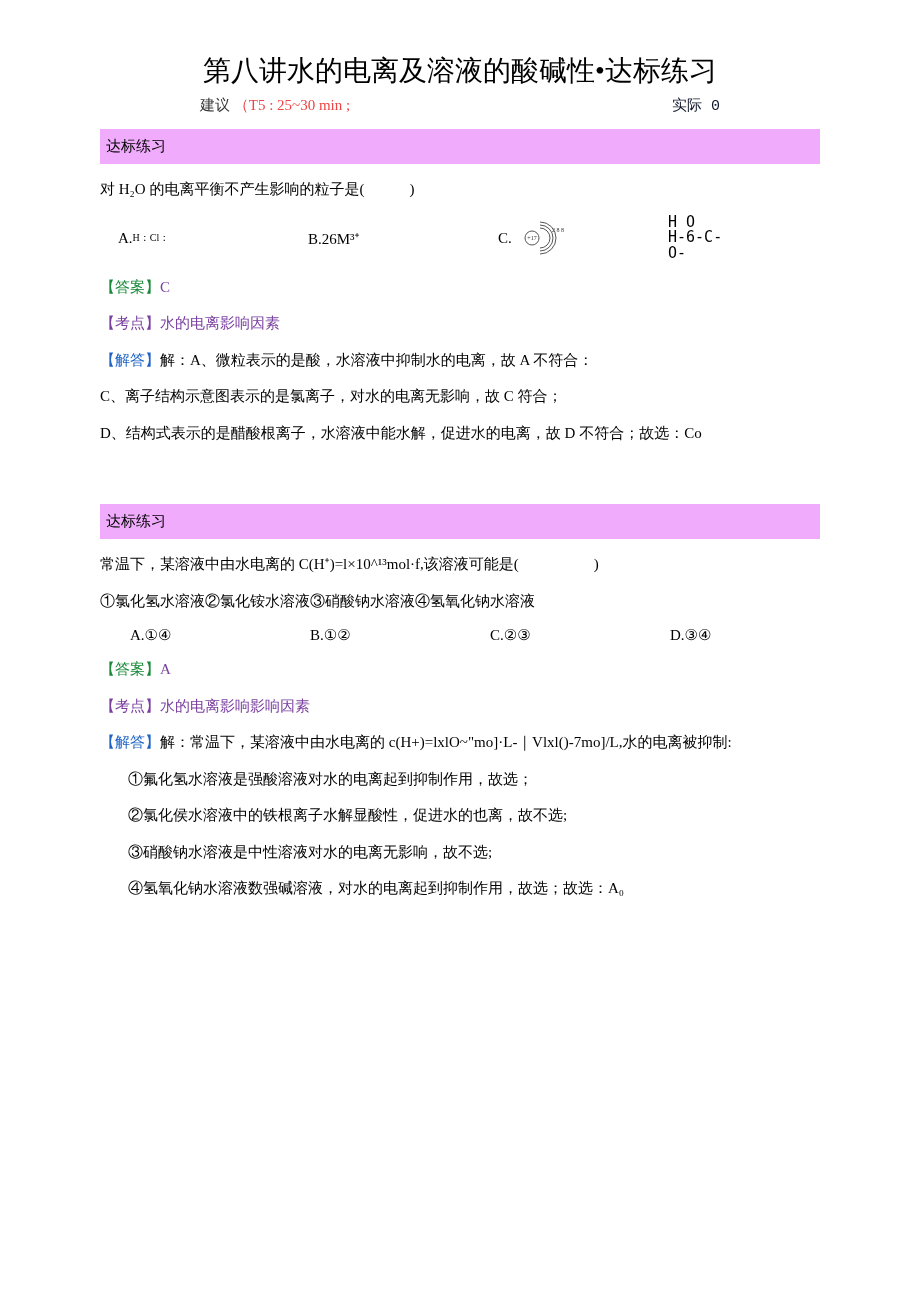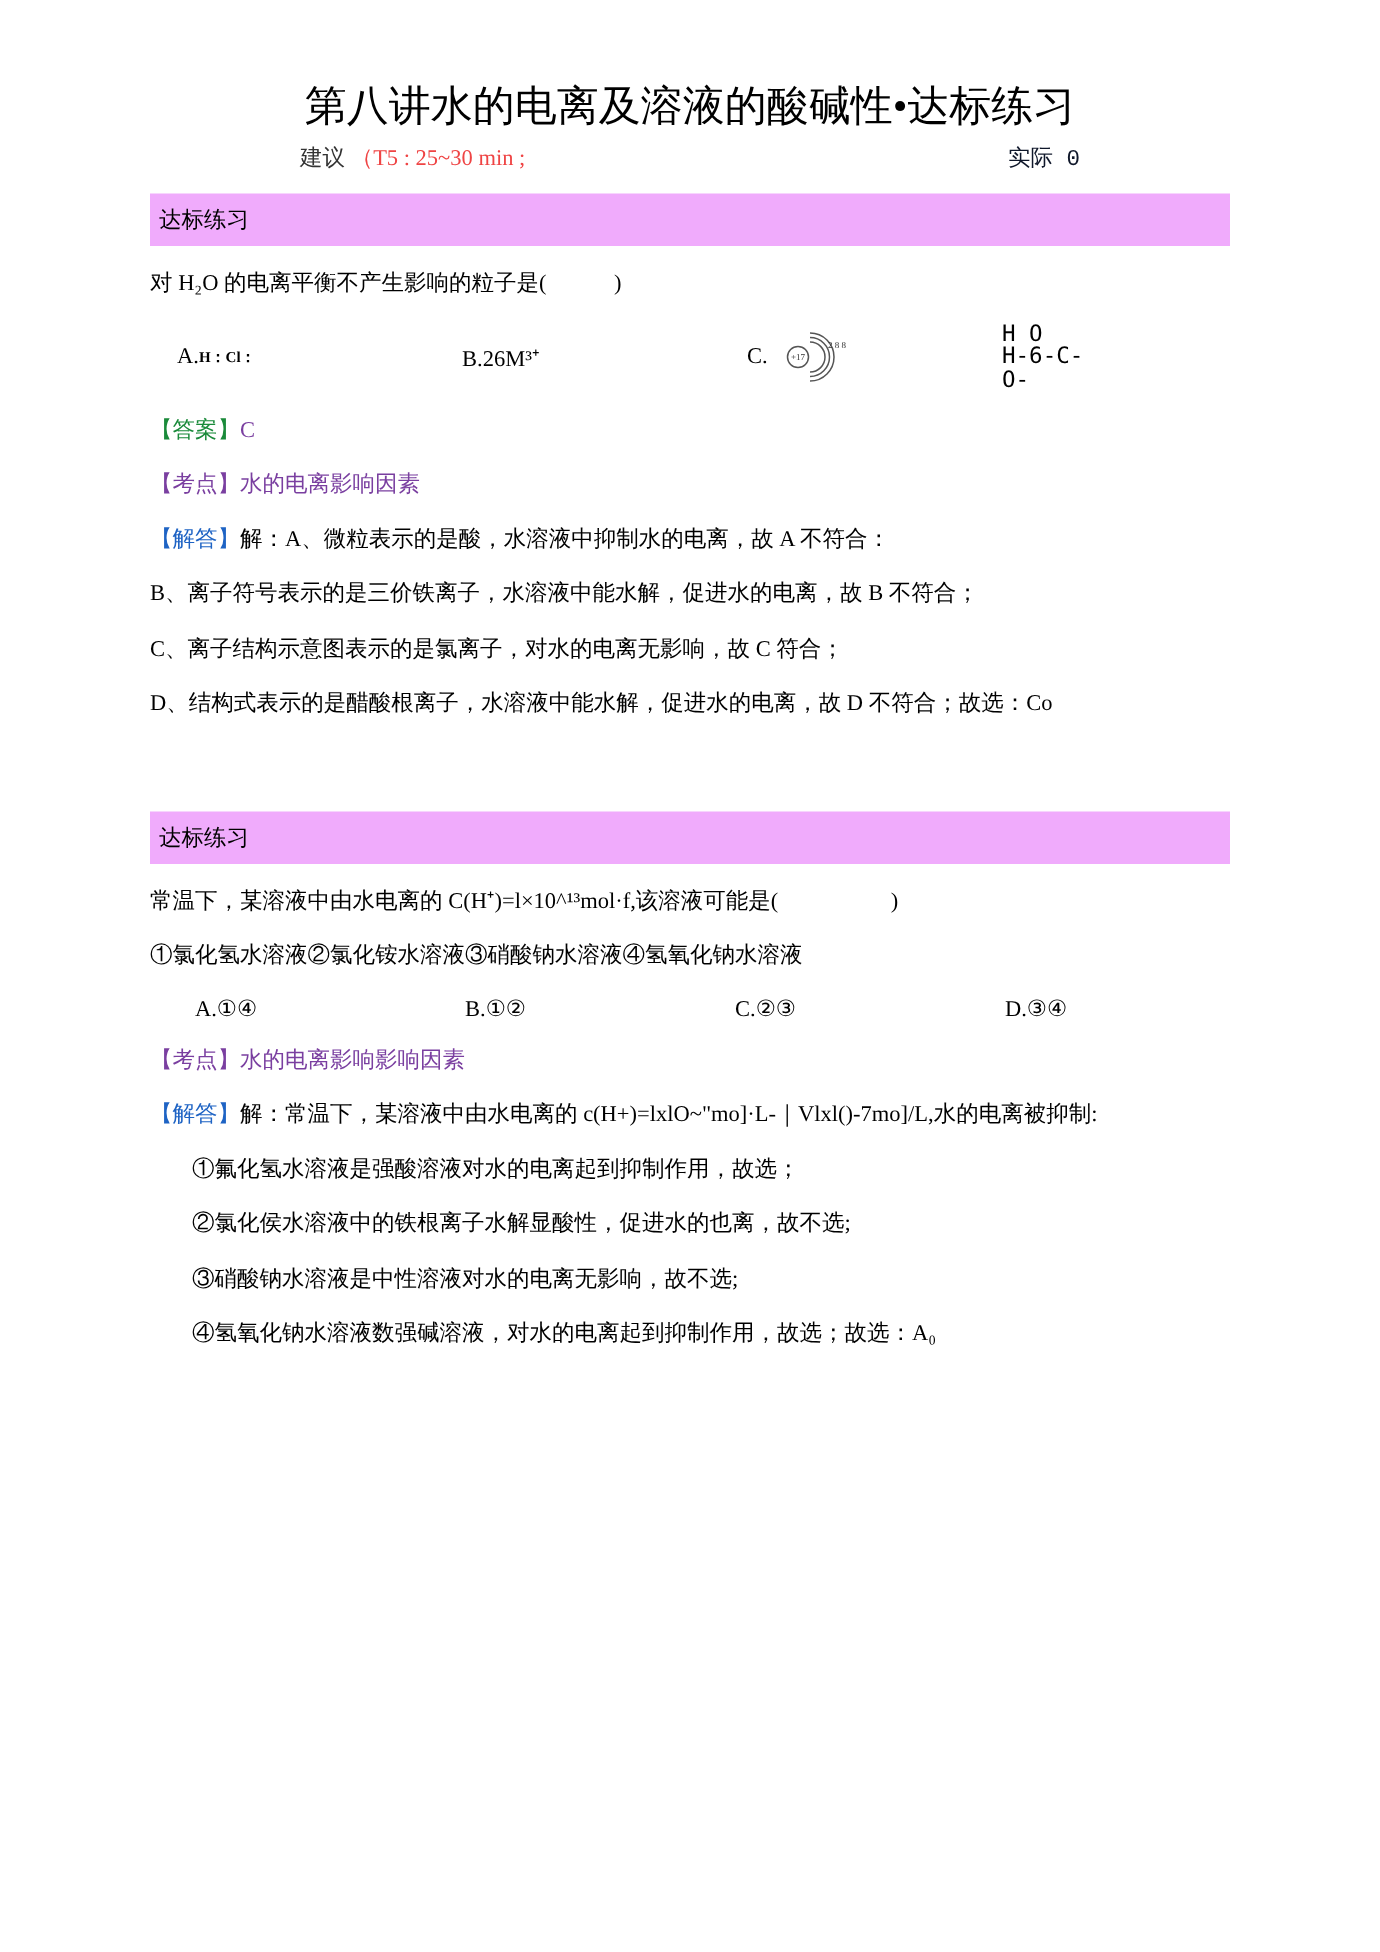--- a/index.html
+++ b/index.html
@@ -53,21 +53,21 @@
   }
   .opt {
     display: flex;
     align-items: center;
     font-size: 15px;
   }
   .optA { width: 190px; padding-left: 18px; }
   .optB { width: 190px; }
   .optC { width: 170px; }
   .optD { flex: 1; }
-  .small { font-size: 10px; font-weight: bold; }
+  .small { font-size: 10px; }
   .atom-svg { width: 56px; height: 44px; }
   .struct {
     font-family: "SimSun", monospace;
     font-size: 15px;
     line-height: 1.05;
   }
   .answer-label { color: #1a8a3a; }
   .topic-label  { color: #7a3fa0; }
   .explain-label{ color: #1e63c4; text-align: center; }
   .purple { color: #7a3fa0; }
@@ -133,36 +133,38 @@
     <span class="answer-label">【答案】</span><span class="purple">C</span>
   </p>
 
   <p class="body">
     <span class="topic-label">【考点】</span><span class="purple">水的电离影响因素</span>
   </p>
 
   <p class="body">
     <span class="explain-label">【解答】</span><span>解：A、微粒表示的是酸，水溶液中抑制水的电离，故 A 不符合：</span>
   </p>
-  <p class="body">B、离子符号表示的是三价铁离子，水溶液中能水解，促进水的电离，故 B 不符合；</p>
   <p class="body">C、离子结构示意图表示的是氯离子，对水的电离无影响，故 C 符合；</p>
   <p class="body">D、结构式表示的是醋酸根离子，水溶液中能水解，促进水的电离，故 D 不符合；故选：Co</p>
 
   <div class="section-bar">达标练习</div>
 
   <p class="body">常温下，某溶液中由水电离的 C(H⁺)=l×10^¹³mol·f,该溶液可能是(　　　　　)</p>
   <p class="body">①氯化氢水溶液②氯化铵水溶液③硝酸钠水溶液④氢氧化钠水溶液</p>
 
   <div class="options-row2">
     <div class="o2">A.①④</div>
     <div class="o2">B.①②</div>
     <div class="o2">C.②③</div>
     <div class="o2">D.③④</div>
   </div>
 
+  <p class="body">
+    <span class="answer-label">【答案】</span><span class="purple">A</span>
+  </p>
 
   <p class="body">
     <span class="topic-label">【考点】</span><span class="purple">水的电离影响影响因素</span>
   </p>
 
   <p class="body">
     <span class="explain-label">【解答】</span><span>解：常温下，某溶液中由水电离的 c(H+)=lxlO~"mo]·L-｜Vlxl()-7mo]/L,水的电离被抑制:</span>
   </p>
 
   <p class="body indent">①氟化氢水溶液是强酸溶液对水的电离起到抑制作用，故选；</p>

